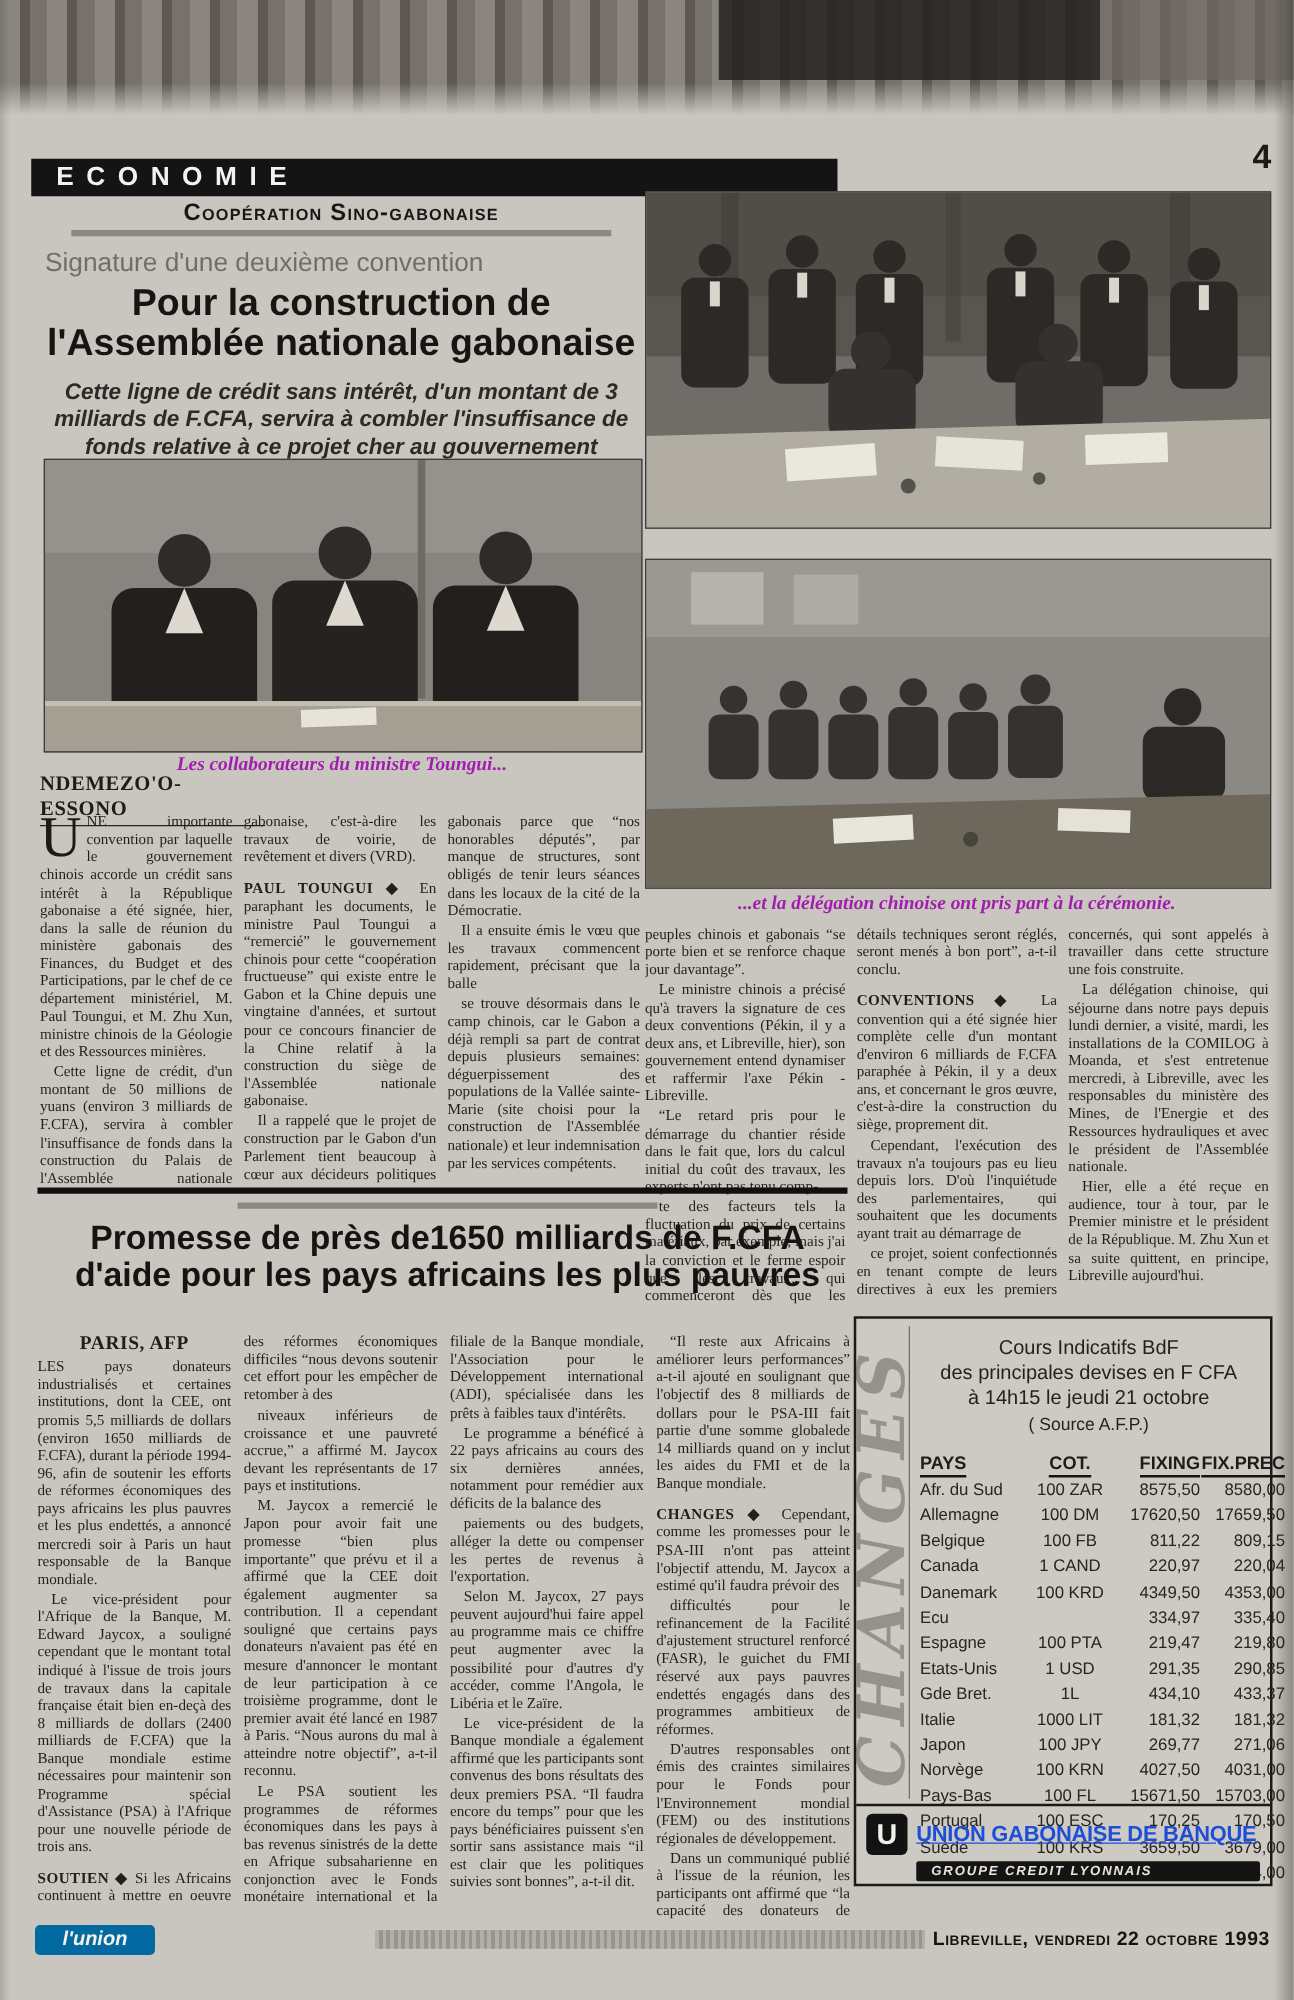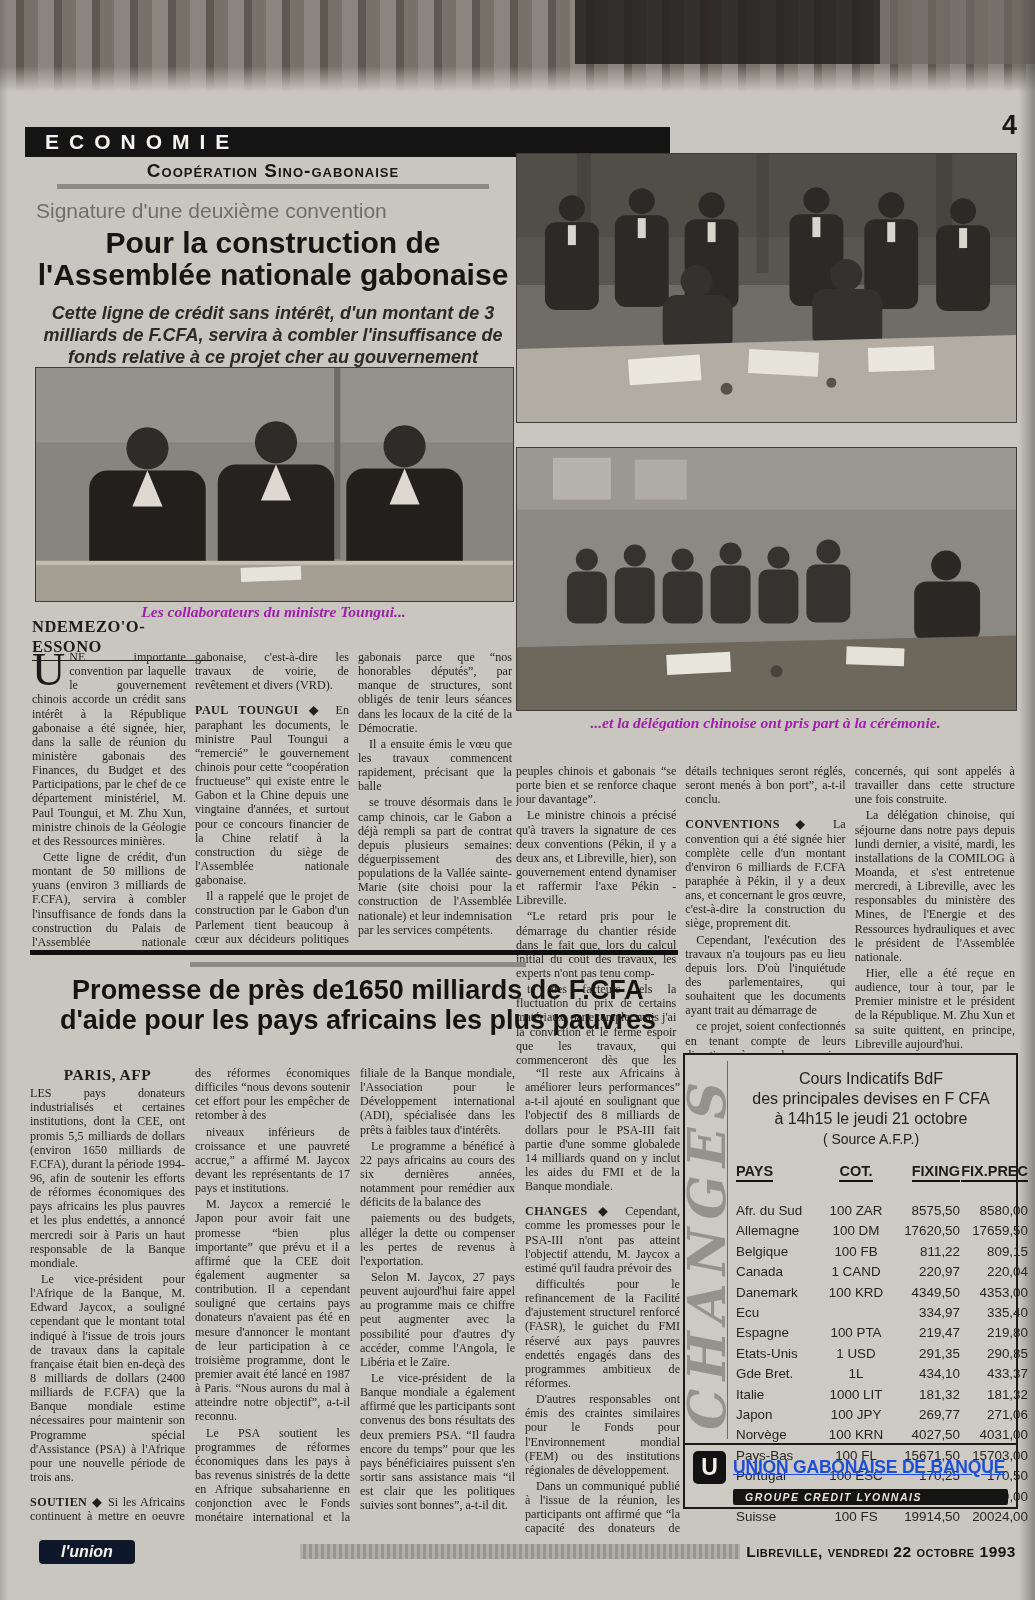--- a/index.html
+++ b/index.html
@@ -76,21 +76,21 @@
     font-family:"Liberation Serif",serif;font-weight:700;font-size:16.5px;letter-spacing:.5px;
     border-bottom:1.5px solid #23221f;padding-bottom:3px;
   }
   .cols{
     position:absolute;text-align:justify;
     font-size:12.1px;line-height:1.17;color:#201f1c;
     column-gap:9px;column-fill:auto;overflow:hidden;
     -webkit-hyphens:auto;hyphens:auto;
   }
   .cols-a1-left{left:32px;top:650px;width:480px;height:300px;column-count:3;}
-  .cols-a1-right{left:516px;top:764px;width:499px;height:306px;column-count:3;}
+  .cols-a1-right{left:516px;top:740px;width:499px;height:306px;column-count:3;}
   .cols-a2{left:30px;top:1066px;width:650px;height:470px;column-count:4;column-gap:10px;}
   .cols p{margin:0 0 2px;text-indent:11px;}
   .cols p.first{text-indent:0;}
   .cols p.lead-p{text-indent:0;margin-top:11px;}
   .lead{font-weight:700;letter-spacing:.4px;}
   .dropcap{
     float:left;font-family:"Liberation Serif",serif;font-size:46px;line-height:36px;
     padding:2px 4px 0 0;color:#1b1a17;
   }
   .dateline{
@@ -125,21 +125,21 @@
     font-family:"Liberation Sans",sans-serif;
   }
   .fx-title{text-align:center;font-size:16px;line-height:1.25;color:#232220;}
   .fx-source{text-align:center;font-size:14px;margin-top:2px;color:#232220;}
   .fx-grid{display:grid;grid-template-columns:86px 64px 70px 66px;column-gap:2px;align-items:baseline;}
   .fx-headers{margin-top:16px;font-weight:700;font-size:14.5px;}
   .fx-headers span{border-bottom:2px solid #15140f;padding-bottom:1px;}
   .fx-headers .h-pays{justify-self:start;}
   .fx-headers .h-cot{justify-self:center;}
   .fx-headers .h-fix,.fx-headers .h-prec{justify-self:end;}
-  .fx-rows{margin-top:19px;}
+  .fx-rows{margin-top:0;}
   .trow{display:grid;grid-template-columns:86px 64px 70px 66px;column-gap:2px;font-size:13.4px;line-height:20.4px;color:#26251f;}
   .trow .c-pays{text-align:left;}
   .trow .c-cot{text-align:center;}
   .trow .c-fix,.trow .c-prec{text-align:right;}
   .ugb{
     position:absolute;left:0;right:0;top:388px;border-top:2px solid #1a1a1a;
     padding:6px 8px 0 8px;font-family:"Liberation Sans",sans-serif;
   }
   .ugb-row{display:flex;align-items:center;gap:7px;}
   .ugb-logo{
@@ -149,23 +149,23 @@
   }
   .ugb-name{font-weight:700;font-size:17.5px;letter-spacing:-.2px;color:#1d4ed8;white-space:nowrap;text-decoration:underline;}
   .ugb-bar{
     margin:5px 0 0 40px;height:16px;background:#141414;border-radius:2px;
     display:flex;align-items:center;
   }
   .ugb-bar span{color:#e8e5df;font-size:10.5px;font-style:italic;font-weight:700;letter-spacing:1.5px;padding-left:12px;}
 
   
   .footer-logo{
-    position:absolute;left:28px;top:1540px;width:96px;height:24px;background:#0f172a;border-radius:4px;
+    position:absolute;left:28px;top:1540px;width:96px;height:24px;background:#0369a1;border-radius:4px;
     display:flex;align-items:center;justify-content:center;
-    color:#f4f1ea;font-family:"Liberation Sans",sans-serif;font-weight:700;font-style:italic;font-size:16px;margin-left:11px;
+    color:#f4f1ea;font-family:"Liberation Sans",sans-serif;font-weight:700;font-style:italic;font-size:16px;
   }
   .footer-right{
     position:absolute;left:300px;top:1541px;width:716px;height:21px;display:flex;align-items:center;
   }
   .footer-right .stripes{
     flex:1;height:15px;
     background:repeating-linear-gradient(90deg,#b2afa9 0 3px,#98958f 3px 6px);
   }
   .footer-right .date{
     font-family:"Liberation Sans",sans-serif;font-weight:700;font-variant:small-caps;

